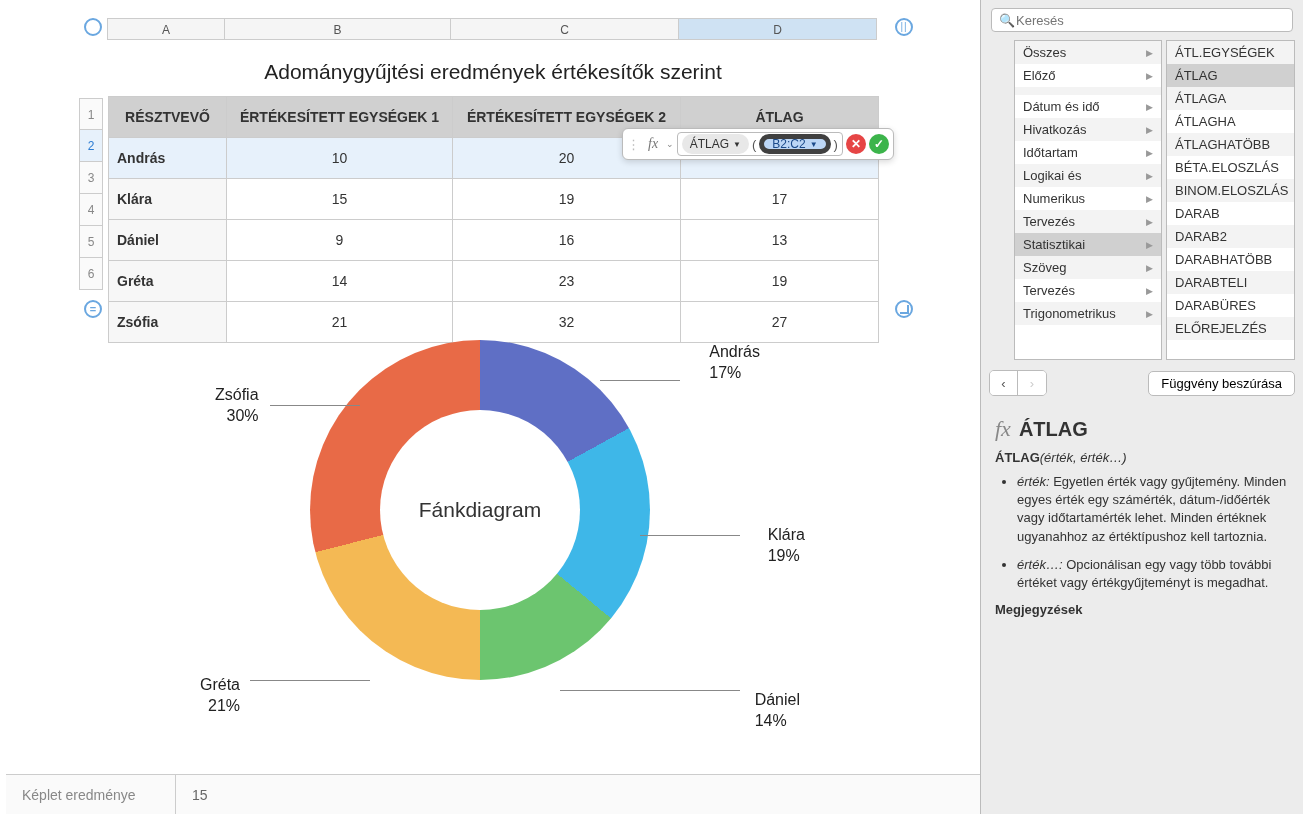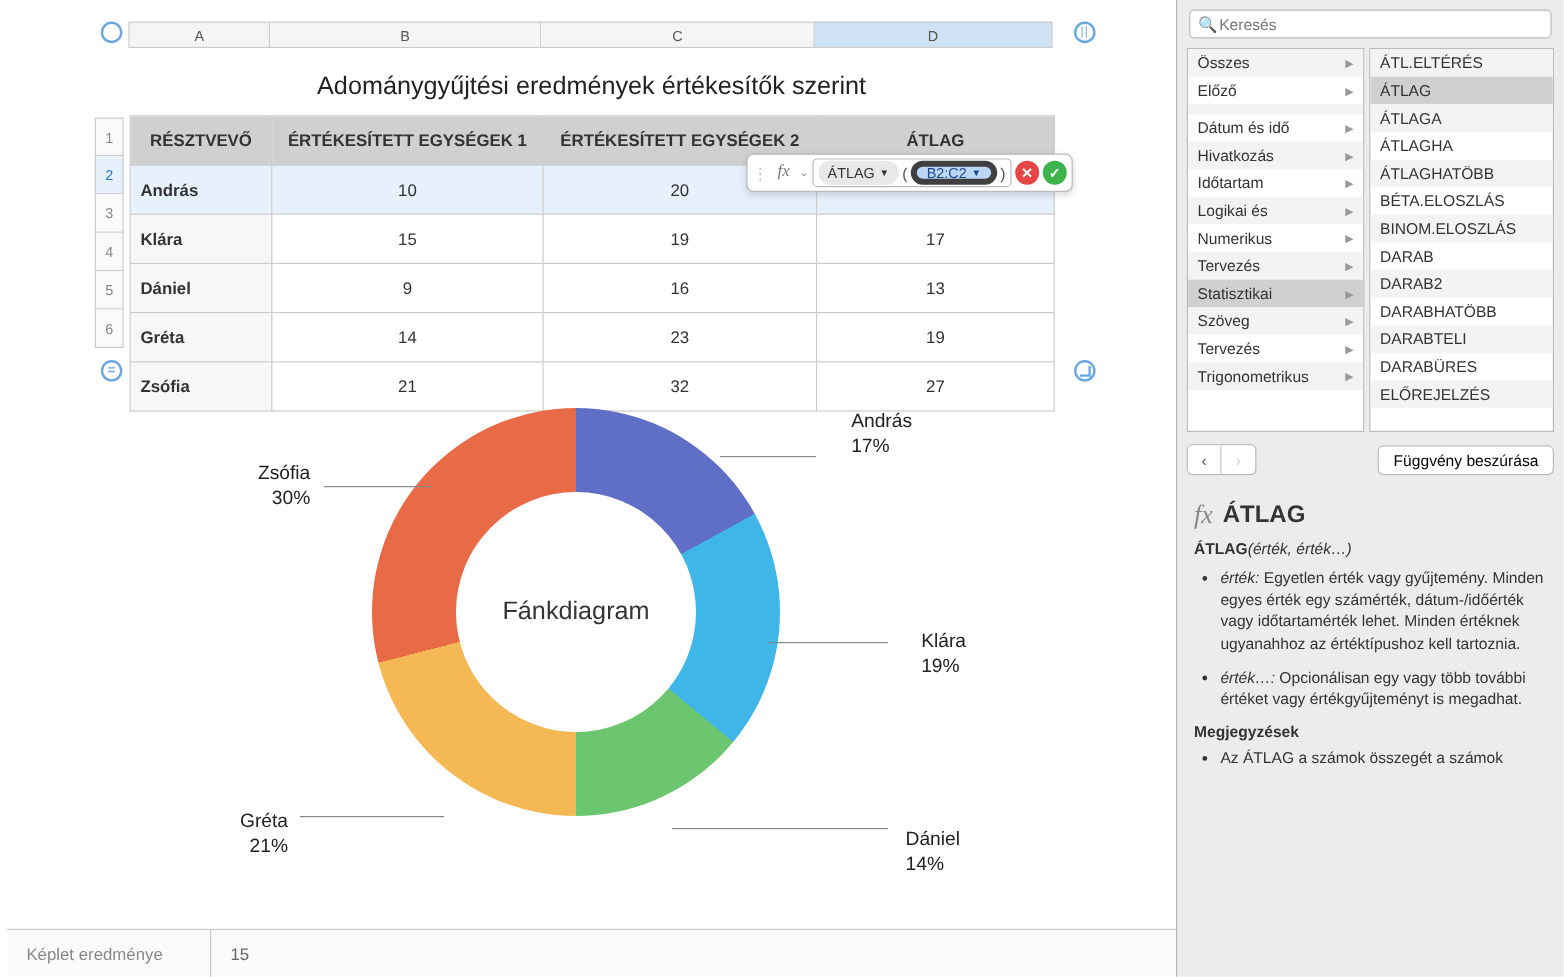--- a/index.html
+++ b/index.html
@@ -43,21 +43,21 @@
 .leader { position: absolute; height: 1px; background: #888; }
 .status-bar { position: absolute; left: 6px; bottom: 0; width: 974px; height: 40px; border-top: 1px solid #ccc; display: flex; align-items: center; background: #fafafa; }
 .status-label { width: 170px; padding-left: 16px; color: #888; font-size: 14px; border-right: 1px solid #ccc; height: 100%; display: flex; align-items: center; }
 .status-value { padding-left: 16px; color: #666; font-size: 14px; }
 .sidebar { position: absolute; left: 980px; top: 0; width: 323px; height: 814px; background: #ececec; border-left: 1px solid #bbb; }
 .search-wrap { padding: 8px 10px; }
 .search-input { width: 100%; height: 24px; border: 1px solid #bbb; border-radius: 4px; padding: 0 6px 0 24px; background: #fff; font-size: 13px; }
 .search-icon { position: absolute; left: 18px; top: 13px; color: #999; font-size: 13px; }
 .fn-lists { display: flex; padding: 0 8px; gap: 4px; }
 .cat-list, .fn-list { flex: 1; border: 1px solid #bbb; background: #fff; height: 320px; overflow: hidden; font-size: 13px; }
-.cat-list { flex: 0 0 148px; }
+.cat-list { flex: 0 0 148px; margin-left: 25px; }
 .list-item { padding: 4px 8px; display: flex; justify-content: space-between; align-items: center; cursor: pointer; }
 .list-item:nth-child(odd) { background: #f3f3f3; }
 .list-item.sel { background: #d0d0d0; }
 .list-item .tri { color: #999; font-size: 9px; }
 .fn-list .list-item.sel { background: #d0d0d0; }
 .nav-row { display: flex; padding: 10px 8px; gap: 6px; align-items: center; }
 .nav-btns { display: flex; border: 1px solid #bbb; border-radius: 5px; overflow: hidden; }
 .nav-btn { width: 28px; height: 24px; display: flex; align-items: center; justify-content: center; background: #fff; color: #555; cursor: pointer; }
 .nav-btn:first-child { border-right: 1px solid #bbb; }
 .insert-btn { margin-left: auto; border: 1px solid #bbb; border-radius: 5px; background: #fff; padding: 4px 12px; font-size: 13px; cursor: pointer; }
@@ -261,21 +261,21 @@
       <div class="list-item">
           <span>Tervezés</span>
           <span class="tri">▶</span>
         </div>
       <div class="list-item">
           <span>Trigonometrikus</span>
           <span class="tri">▶</span>
         </div>
     </div>
     <div class="fn-list">
-      <div class="list-item">ÁTL.ELTÉRÉS</div>
+      <div class="list-item">ÁTL.EGYSÉGEK</div>
       <div class="list-item sel">ÁTLAG</div>
       <div class="list-item">ÁTLAGA</div>
       <div class="list-item">ÁTLAGHA</div>
       <div class="list-item">ÁTLAGHATÖBB</div>
       <div class="list-item">BÉTA.ELOSZLÁS</div>
       <div class="list-item">BINOM.ELOSZLÁS</div>
       <div class="list-item">DARAB</div>
       <div class="list-item">DARAB2</div>
       <div class="list-item">DARABHATÖBB</div>
       <div class="list-item">DARABTELI</div>
@@ -296,17 +296,14 @@
       <span>ÁTLAG</span>
     </div>
     <div class="help-sig">
       <span>ÁTLAG</span><span class="args">(érték, érték…)</span>
     </div>
     <ul>
       <li><span class="term">érték:</span><span> Egyetlen érték vagy gyűjtemény. Minden egyes érték egy számérték, dátum-/időérték vagy időtartamérték lehet. Minden értéknek ugyanahhoz az értéktípushoz kell tartoznia.</span></li>
       <li><span class="term">érték…:</span><span> Opcionálisan egy vagy több további értéket vagy értékgyűjteményt is megadhat.</span></li>
     </ul>
     <div class="notes-h">Megjegyzések</div>
-    <ul>
-        <li>Az ÁTLAG a számok összegét a számok</li>
-      </ul>
   </div>
 </div>
 
 </body></html>

